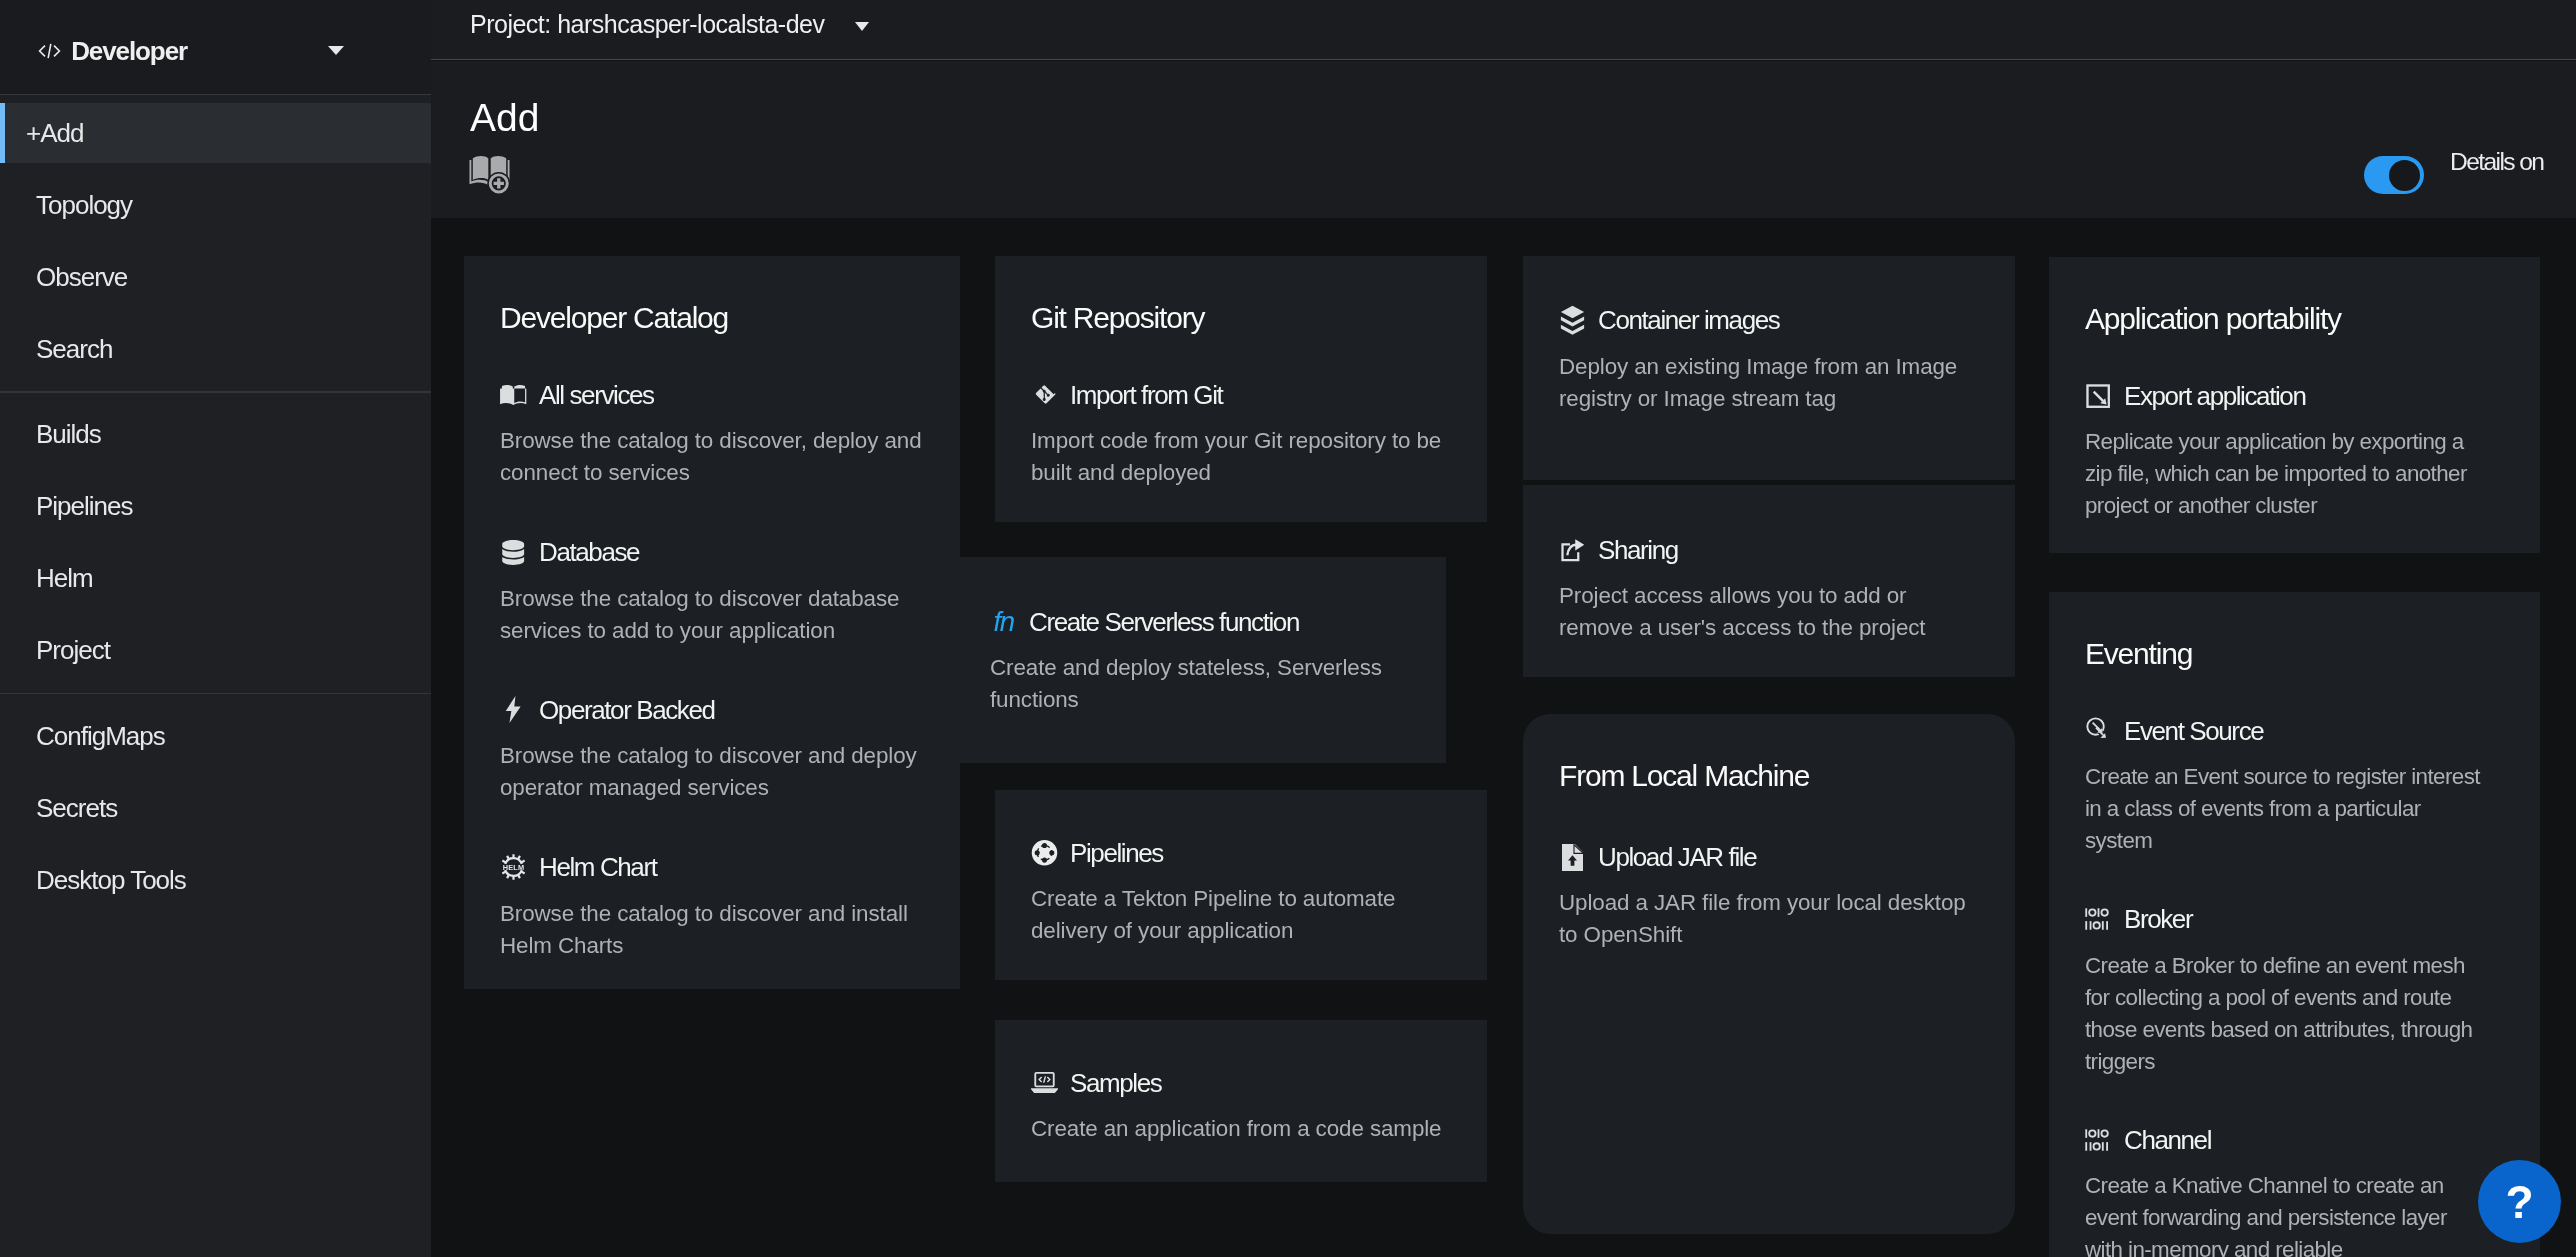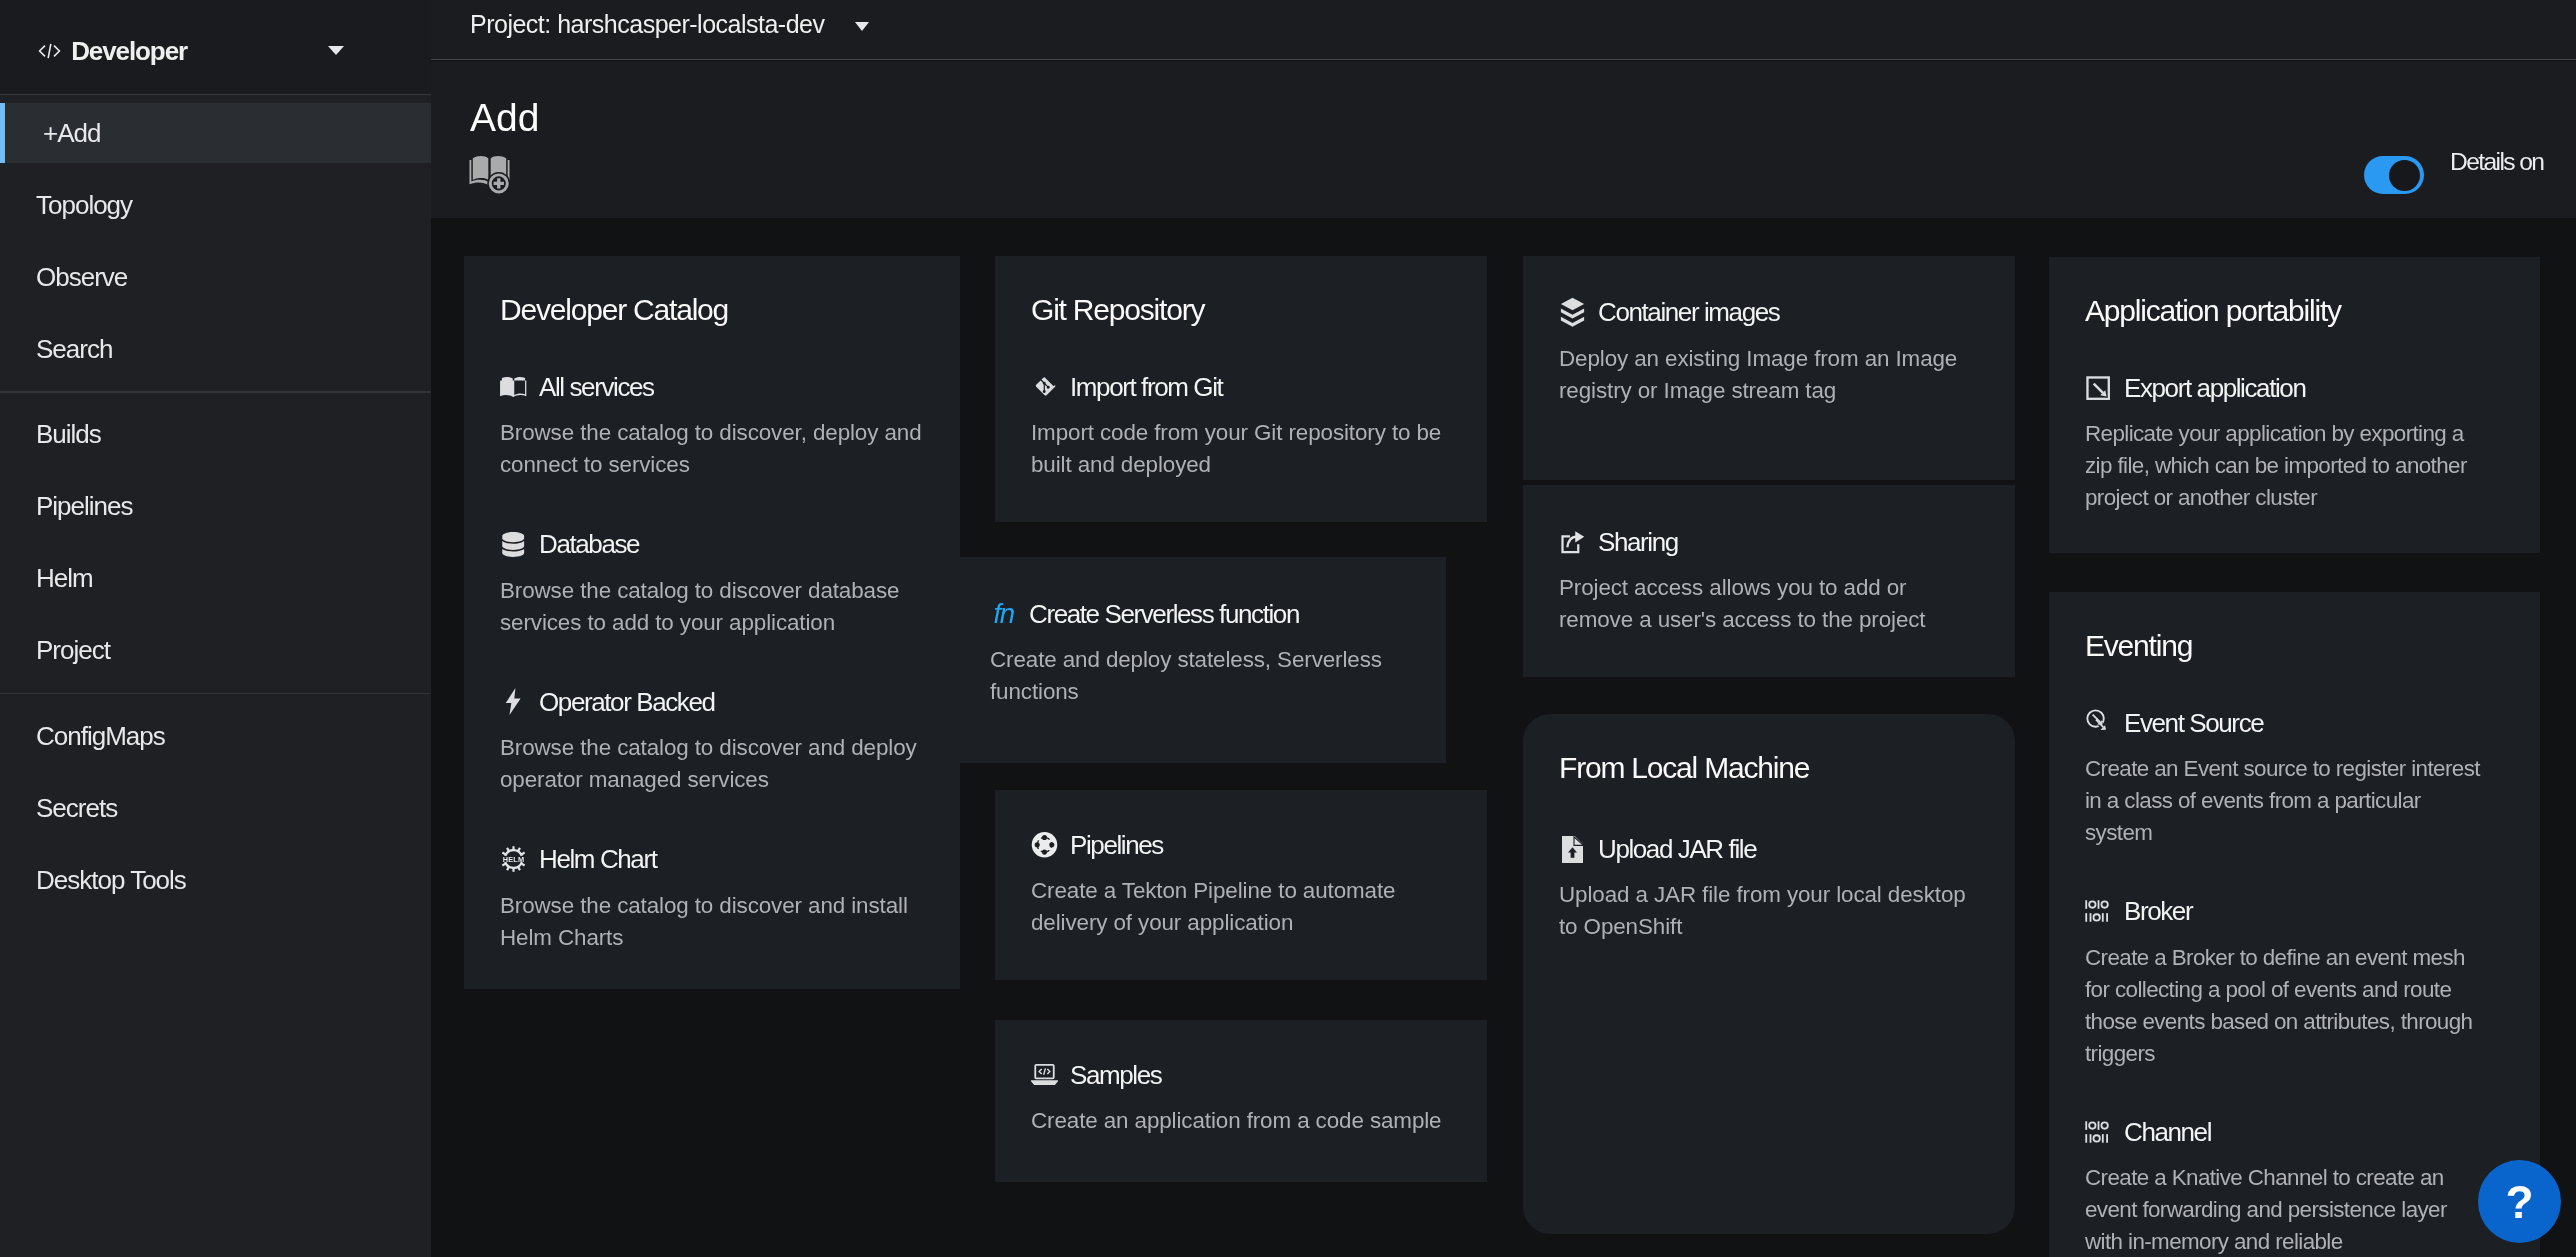--- a/index.html
+++ b/index.html
@@ -11,37 +11,37 @@
   #sbhead { position:absolute; left:0; top:0; width:431px; height:95px; background:#1a1c1f;
     border-bottom:1.5px solid #35383c; display:flex; align-items:center; padding-top:8.2px; }
   #sbhead .devicon { margin-left:36px; width:27px; height:18px; }
   #sbhead .devtxt { margin-left:8.2px; font-size:26px; letter-spacing:-1.1px; color:#f0f0f0;font-weight:bold; }
   #sbhead .caret { position:absolute; left:328px; top:46px; border-left-width:8.6px; border-right-width:8.6px; border-top-width:9px; }
   .caret { width:0; height:0; border-left:10.4px solid transparent; border-right:10.4px solid transparent;
     border-top:12px solid #e8e9ea; }
   .nav a { display:flex; align-items:center; height:72px; padding-left:36px;
     font-size:26px; letter-spacing:-1px; color:#e8e9ea; text-decoration:none; }
   .nav { position:absolute; top:97px; left:0; width:431px; }
-  .nav .active { background:#2b2e33; border-left:5.2px solid #73bcf7; padding-left:38px; height:60px; margin:6px 0; }
+  .nav .active { background:#2b2e33; border-left:5.2px solid #73bcf7; padding-left:21px; height:60px; margin:6px 0; }
   .navdiv { height:1.5px; background:#32353a; margin:6px 0; }
   
   #topbar { position:absolute; left:431px; top:0; right:0; height:60px; background:#1b1d21;
     border-bottom:1.5px solid #47494c; }
   #topbar .ptxt { position:absolute; left:39px; top:9.7px; font-size:25px; color:#f0f0f1; letter-spacing:-0.5px; }
   #topbar .caret { position:absolute; left:424px; top:22.4px; border-left-width:7.5px; border-right-width:7.5px; border-top-width:9.7px; }
   
   #phead { position:absolute; left:431px; top:61px; right:0; height:157px; background:#1b1d21; }
   #phead .title { position:absolute; left:39px; top:35px; font-size:39px; font-weight:500; color:#fff; }
   #phead .bookicon { position:absolute; left:37px; top:92px; }
   .switch { position:absolute; left:1933px; top:95px; width:60px; height:38px; background:#2b9af3;
     border-radius:19.4px; }
   .switch .knob { position:absolute; right:3.7px; top:3.7px; width:31px; height:31px; background:#17191c; border-radius:50%; }
   #phead .dtxt { position:absolute; left:2019px; top:87px; font-size:24.6px; letter-spacing:-1.6px; color:#ecedee; }
   
-  .card { position:absolute; background:#1d2024; padding:0 36px; }
+  .card { position:absolute; background:#1d2024; padding:8px 36px; }
   .ctitle { font-size:30px; line-height:34px; font-weight:500; color:#fbfbfb; letter-spacing:-1.2px; }
   .item { margin-top:0; }
   .it { display:flex; align-items:center; font-size:26px; line-height:28px; font-weight:500; letter-spacing:-1.4px; color:#f3f4f4; }
   .it .ico { width:27px; margin-right:12px; display:flex; align-items:center; justify-content:center; flex:none; }
   .ds { font-size:22.4px; line-height:32px; color:#b0b2b5; margin-top:16.4px; letter-spacing:-0.1px; }
   .c4 .ds { letter-spacing:-0.6px; }
   
   #help { position:absolute; left:2478px; top:1160px; width:83px; height:83px; border-radius:50%;
     background:#0a66cc; color:#fff; font-size:46px; font-weight:700; display:flex; align-items:center; justify-content:center; }
 </style>

